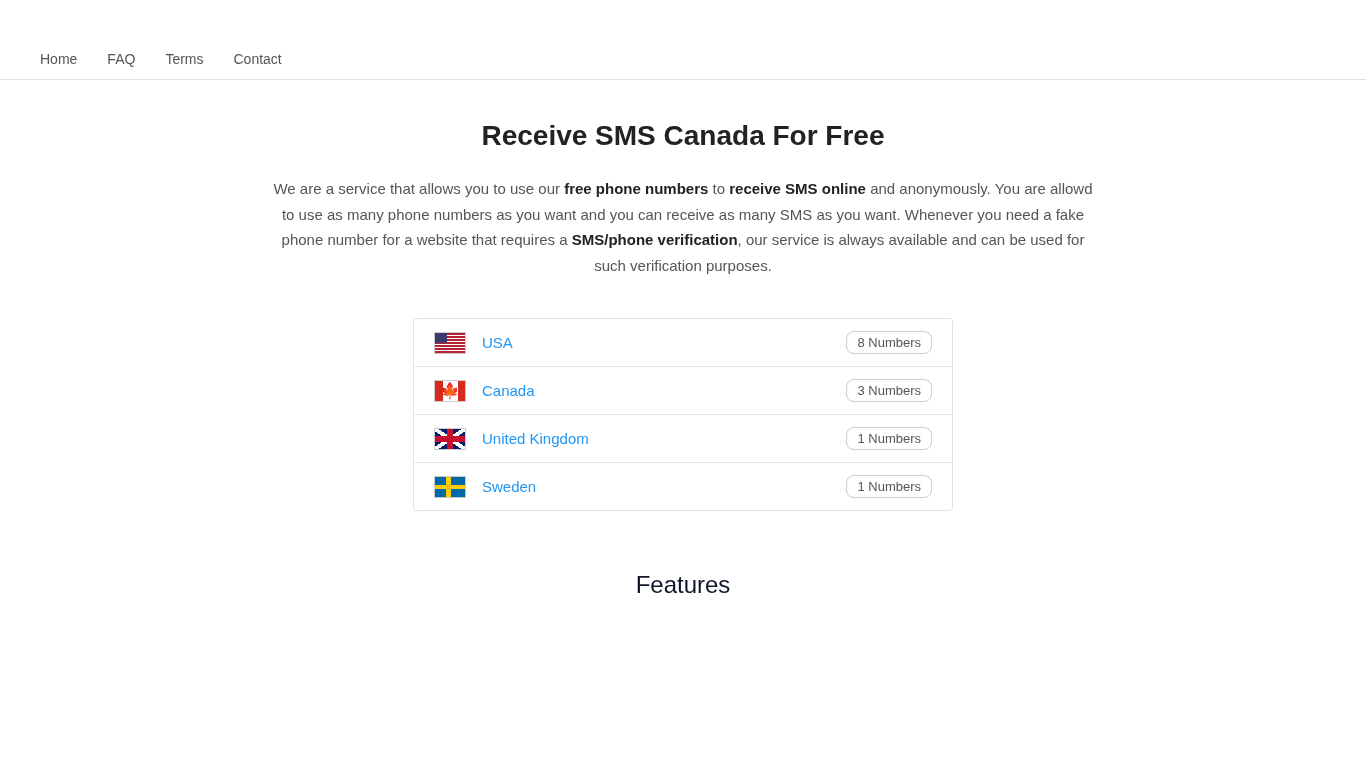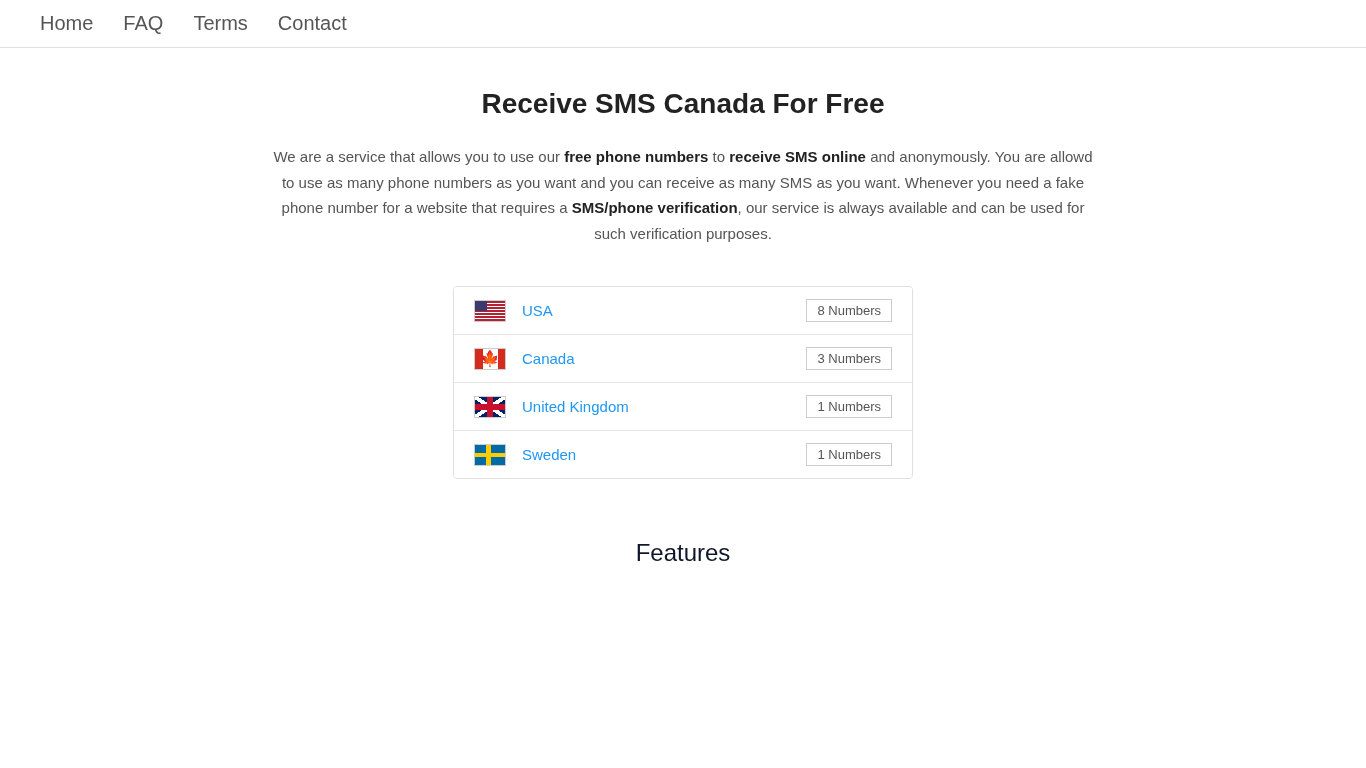--- a/index.html
+++ b/index.html
@@ -47,21 +47,22 @@
       border-top: 7px solid #2196f3;
     }
     nav {
       display: flex;
       gap: 30px;
       align-items: center;
     }
     nav a {
       text-decoration: none;
       color: #555;
-      font-size: 20px;
+      font-size: 14px;
+      margin-top: 39px;
     }
 
     
     main {
       max-width: 900px;
       margin: 0 auto;
       padding: 40px 20px;
       text-align: center;
     }
 
@@ -80,21 +81,21 @@
       margin: 0 auto 40px auto;
     }
 
     .description strong {
       font-weight: bold;
       color: #222;
     }
 
     
     .country-list {
-      width: 460px;
+      width: 540px;
       margin: 0 auto 60px auto;
       border: 1px solid #e0e0e0;
       border-radius: 4px;
       overflow: hidden;
     }
 
     .country-row {
       display: flex;
       align-items: center;
       padding: 12px 20px;
@@ -116,21 +117,21 @@
     .country-name {
       flex: 1;
       text-align: left;
       color: #2196f3;
       font-size: 15px;
       font-weight: 500;
     }
 
     .numbers-badge {
       border: 1px solid #ccc;
-      border-radius: 0;
+      border-radius: 8px;
       padding: 3px 10px;
       font-size: 13px;
       color: #555;
       background: #fff;
     }
 
     
     .features-title {
       font-size: 24px;
       font-weight: normal;

